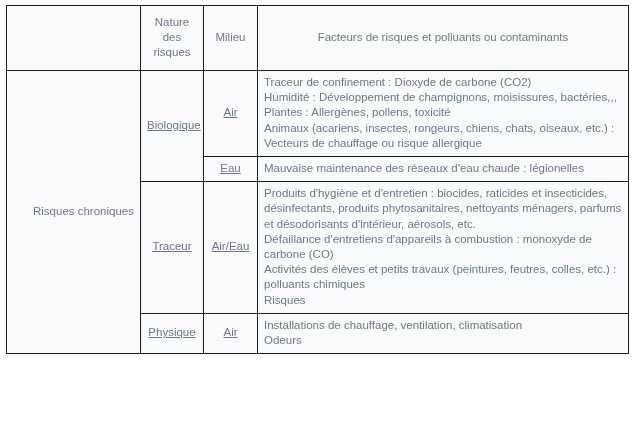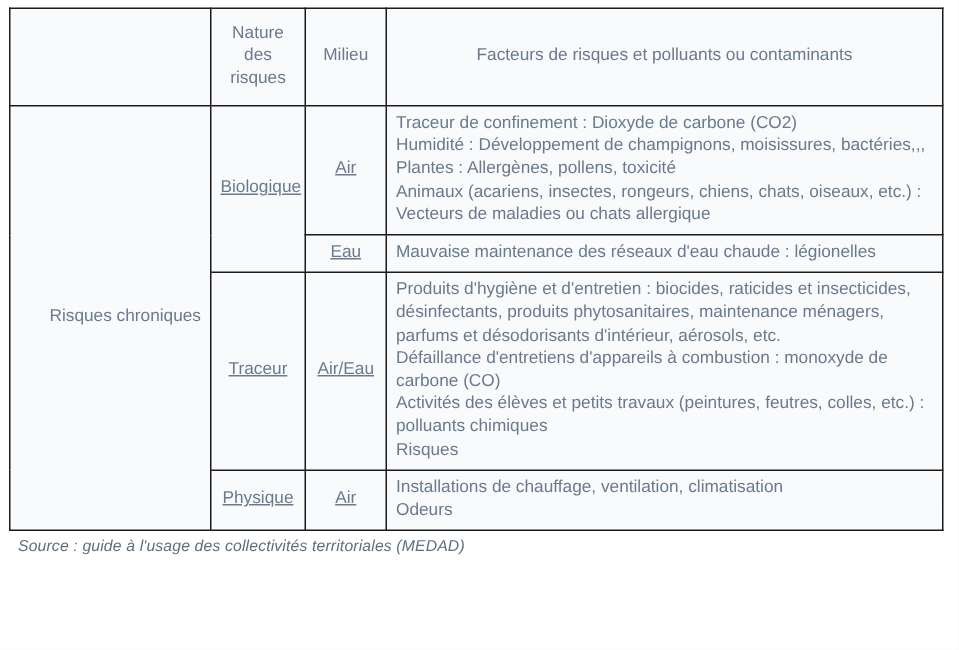--- a/index.html
+++ b/index.html
@@ -114,49 +114,48 @@
     <tbody>
 
       <tr>
         <td class="cat-cell" rowspan="4">Risques chroniques</td>
         <td class="nature-cell" rowspan="2">Biologique</td>
         <td class="milieu-cell">Air</td>
         <td class="factors-cell">
           <span class="line">Traceur de confinement : Dioxyde de carbone (CO2)</span>
           <span class="line">Humidité : Développement de champignons, moisissures, bactéries,,,</span>
           <span class="line">Plantes : Allergènes, pollens, toxicité</span>
-          <span class="line">Animaux (acariens, insectes, rongeurs, chiens, chats, oiseaux, etc.) : Vecteurs de maladies ou  chats allergique</span>
+          <span class="line">Animaux (acariens, insectes, rongeurs, chiens, chats, oiseaux, etc.) : Vecteurs de chauffage ou  risque allergique</span>
         </td>
       </tr>
 
       <tr>
         <td class="milieu-cell">Eau</td>
         <td class="factors-cell">
           <span class="line">Mauvaise maintenance des réseaux d'eau chaude : légionelles</span>
         </td>
       </tr>
 
       <tr>
         <td class="nature-cell">Traceur</td>
         <td class="milieu-cell">Air/Eau</td>
         <td class="factors-cell">
-          <span class="line">Produits d'hygiène et d'entretien : biocides, raticides et insecticides, désinfectants, produits phytosanitaires, maintenance ménagers, parfums et désodorisants d'intérieur, aérosols, etc.</span>
+          <span class="line">Produits d'hygiène et d'entretien : biocides, raticides et insecticides, désinfectants, produits phytosanitaires, nettoyants ménagers, parfums et désodorisants d'intérieur, aérosols, etc.</span>
           <span class="line">Défaillance d'entretiens d'appareils à combustion : monoxyde de carbone (CO)</span>
           <span class="line">Activités des élèves et petits travaux (peintures, feutres, colles, etc.) : polluants chimiques</span>
           <span class="line">Risques</span>
         </td>
       </tr>
 
       <tr>
         <td class="nature-cell">Physique</td>
         <td class="milieu-cell">Air</td>
         <td class="factors-cell">
           <span class="line">Installations de chauffage, ventilation, climatisation</span>
           <span class="line">Odeurs</span>
         </td>
       </tr>
 
     </tbody>
   </table>
 
-  <div class="source-note">Source : guide à l'usage des collectivités territoriales (MEDAD)</div>
 
 </div>
 
 </body></html>

